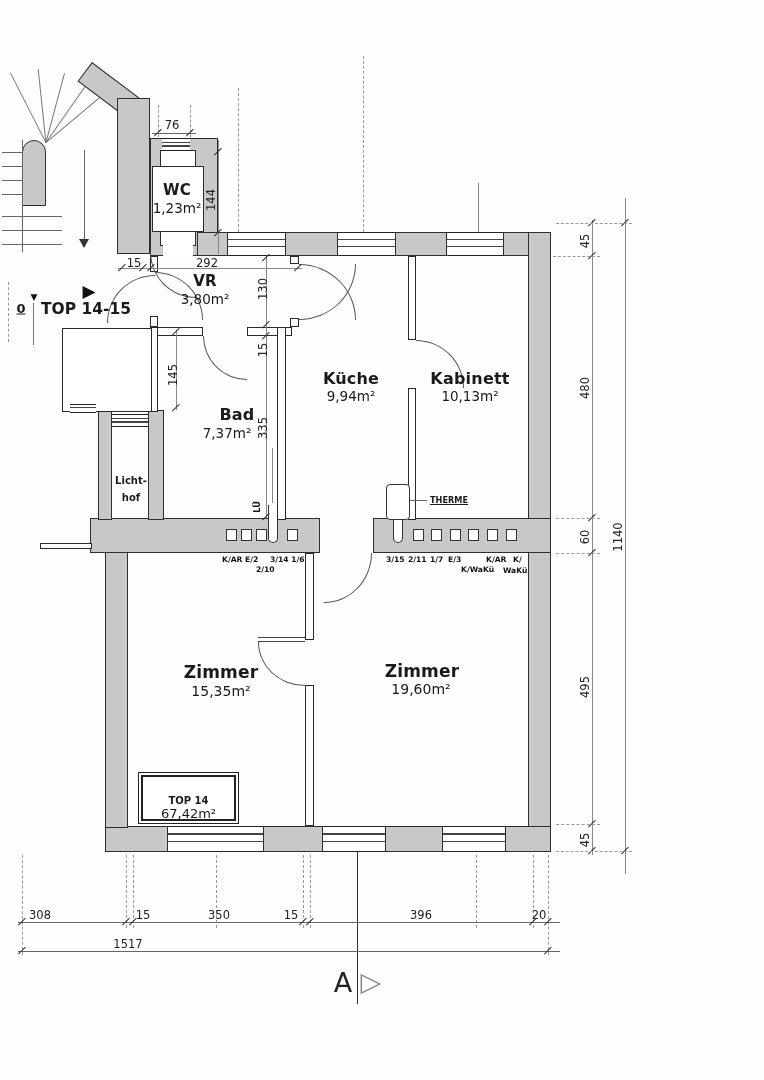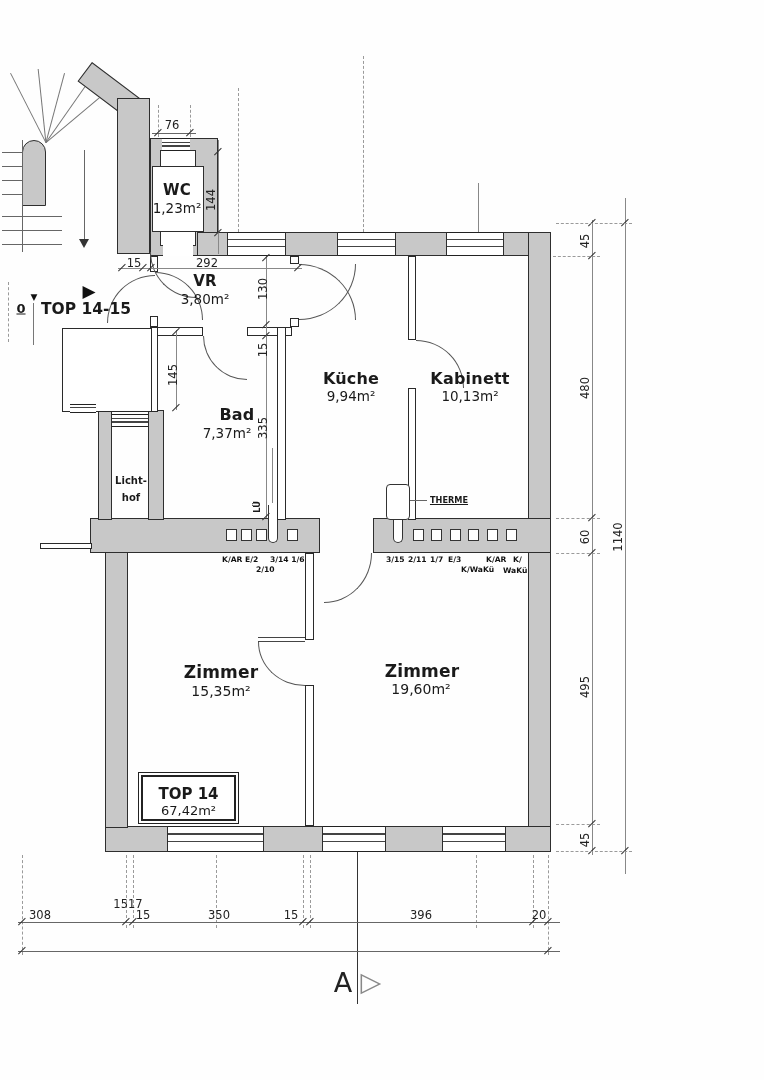--- a/index.html
+++ b/index.html
@@ -264,21 +264,21 @@
     <div class="tick" style="left:528px;top:921.3px"></div>
   <div class="tick" style="left:543px;top:921.3px"></div>
   <div class="tick" style="left:17px;top:950.3px"></div>
     <div class="tick" style="left:543px;top:950.3px"></div>
   <div class="lbl dim" style="left:40px;top:915px">308</div>
   <div class="lbl dim" style="left:143px;top:915px">15</div>
   <div class="lbl dim" style="left:219px;top:915px">350</div>
   <div class="lbl dim" style="left:291px;top:915px">15</div>
   <div class="lbl dim" style="left:421px;top:915px">396</div>
   <div class="lbl dim" style="left:539px;top:915px">20</div>
-  <div class="lbl dim" style="left:128px;top:904px">1517</div>
+  <div class="lbl dim" style="left:128px;top:944px">1517</div>
 
   <div class="lbl room" style="left:177px;top:190px;font-size:15px">WC</div>
   <div class="lbl area" style="left:177px;top:208px">1,23m²</div>
   <div class="lbl room" style="left:205px;top:281px;font-size:15px">VR</div>
   <div class="lbl area" style="left:205px;top:299px">3,80m²</div>
   <div class="lbl room" style="left:237px;top:414px">Bad</div>
   <div class="lbl area" style="left:227px;top:433px">7,37m²</div>
   <div class="lbl room" style="left:351px;top:378px">Küche</div>
   <div class="lbl area" style="left:351px;top:396px">9,94m²</div>
   <div class="lbl room" style="left:470px;top:378px">Kabinett</div>
@@ -296,21 +296,21 @@
   <div class="fl" style="left:386px;top:555px">3/15</div>
   <div class="fl" style="left:408px;top:555px">2/11</div>
   <div class="fl" style="left:430px;top:555px">1/7</div>
   <div class="fl" style="left:448px;top:555px">E/3</div>
   <div class="fl" style="left:486px;top:555px">K/AR</div>
   <div class="fl" style="left:513px;top:555px">K/</div>
   <div class="fl" style="left:461px;top:565px">K/WaKü</div>
   <div class="fl" style="left:503px;top:566px">WaKü</div>
 
   <div class="box" style="left:141px;top:775px;width:91px;height:42px">
-    <div style="font-size:15px;font-weight:bold;margin-top:8px">TOP 14</div>
+    <div style="font-size:10px;font-weight:bold;margin-top:18px">TOP 14</div>
     <div style="font-size:13px">67,42m²</div>
   </div>
 
   <div class="lbl mark" style="left:89px;top:291px;font-size:17px">▶</div>
   <div class="lbl mark" style="left:34px;top:297px;font-size:9px">▼</div>
   <div class="lbl lvl" style="left:21px;top:308px">0</div>
   <div class="lbl b" style="left:86px;top:309px;font-size:15.5px">TOP 14-15</div>
   <div class="lbl secA" style="left:343px;top:982px">A</div>
   <div class="lbl secT" style="left:371px;top:981px">▷</div>
 

